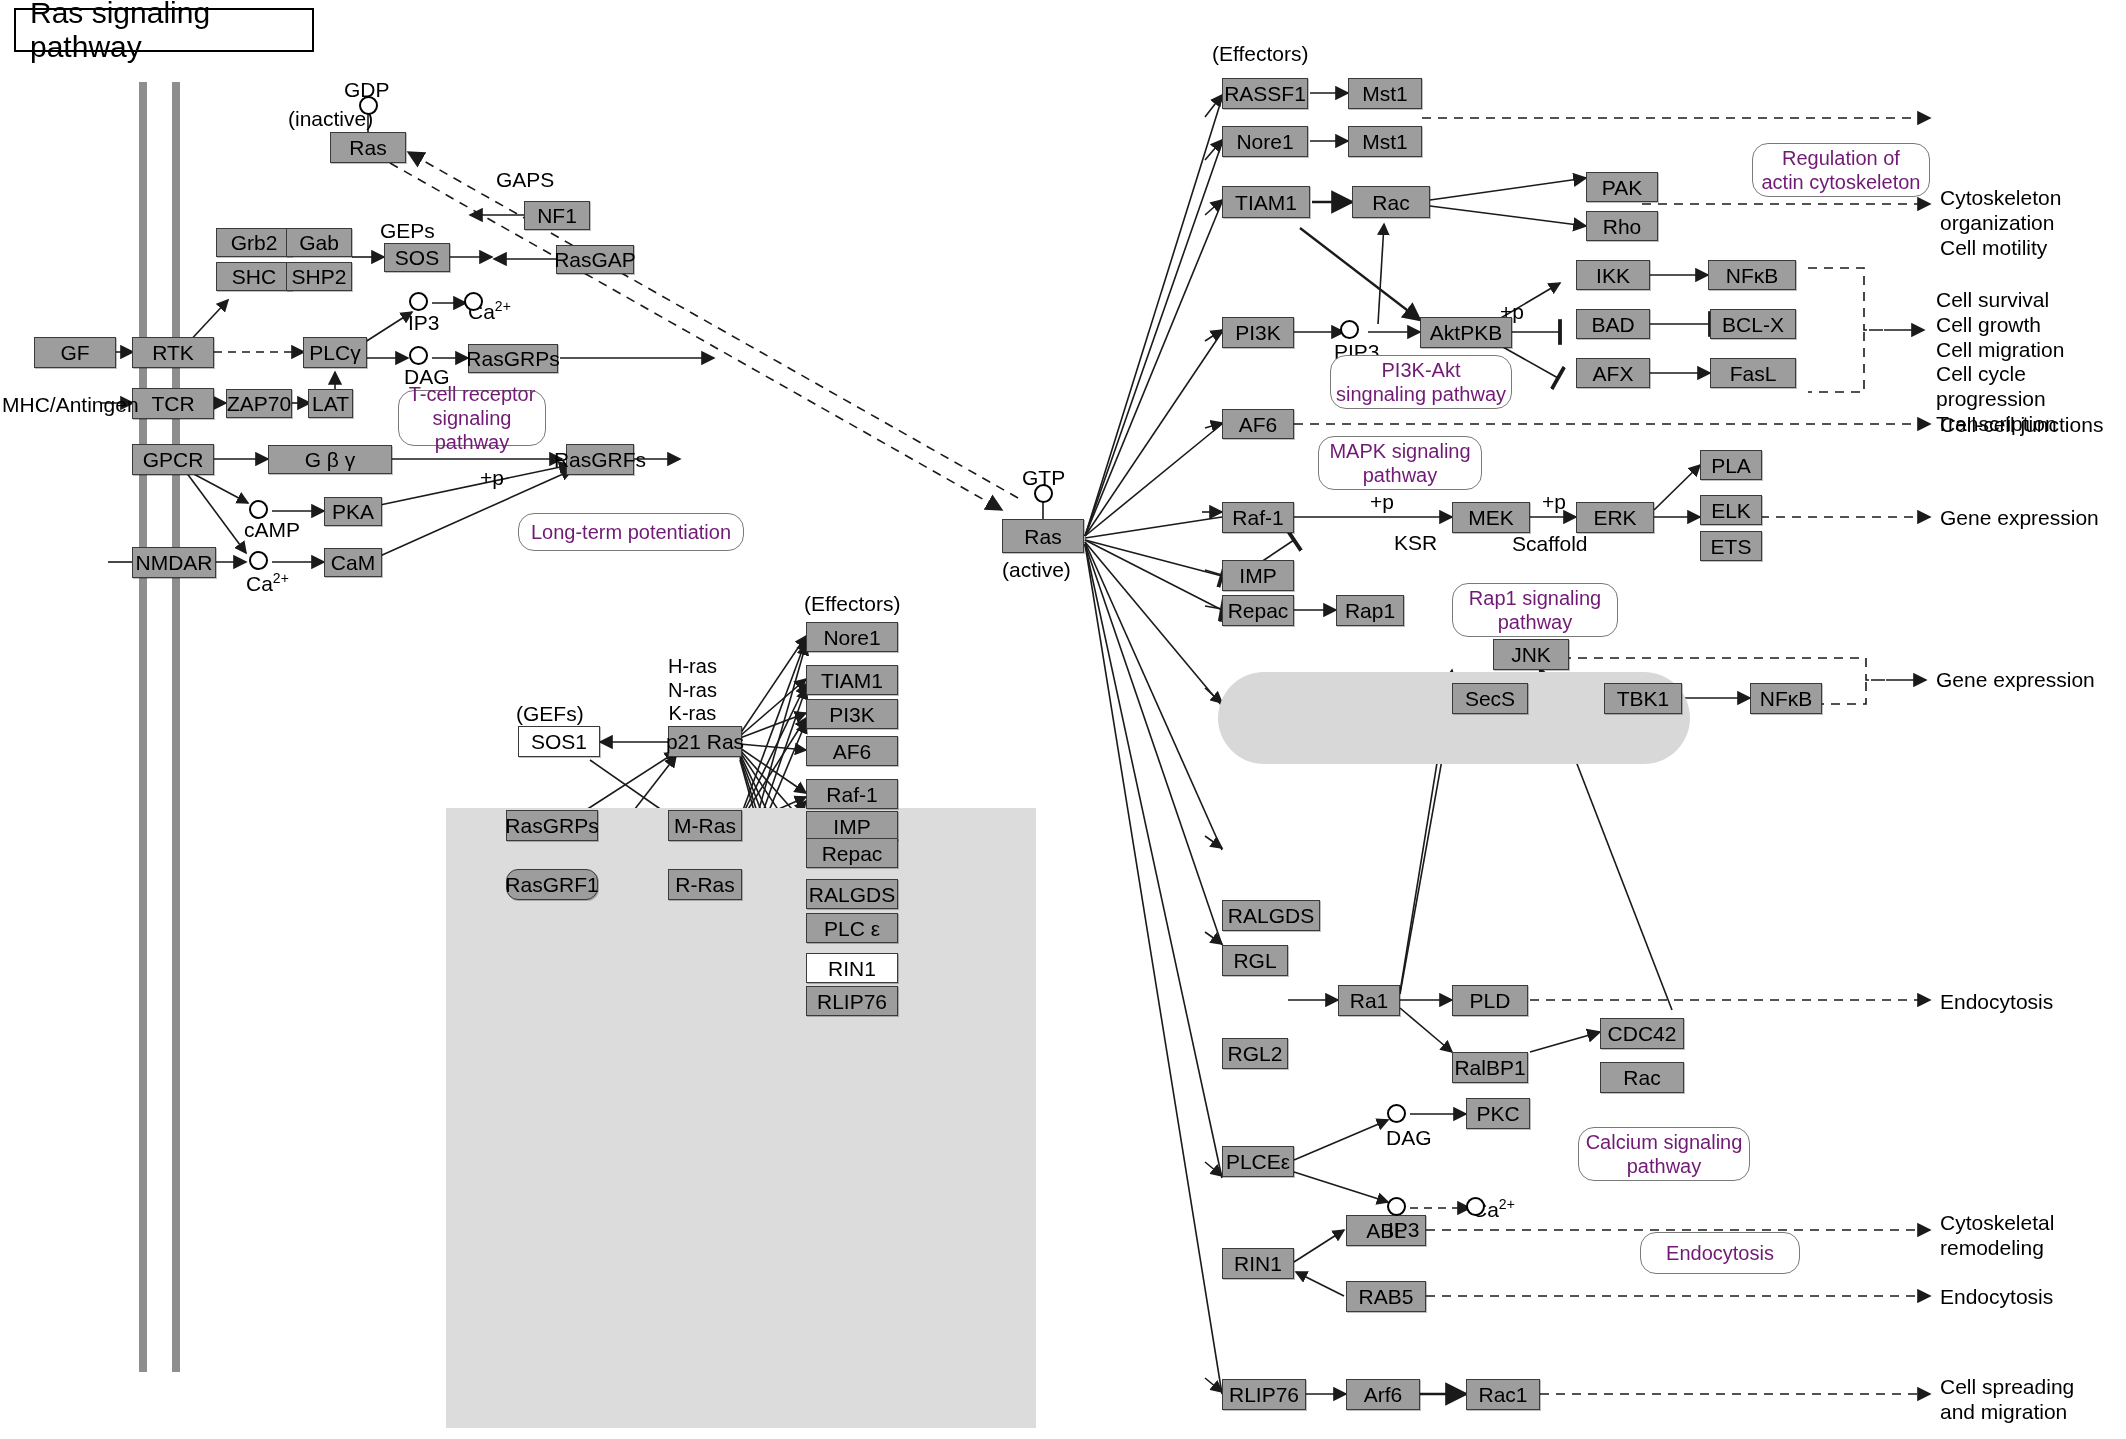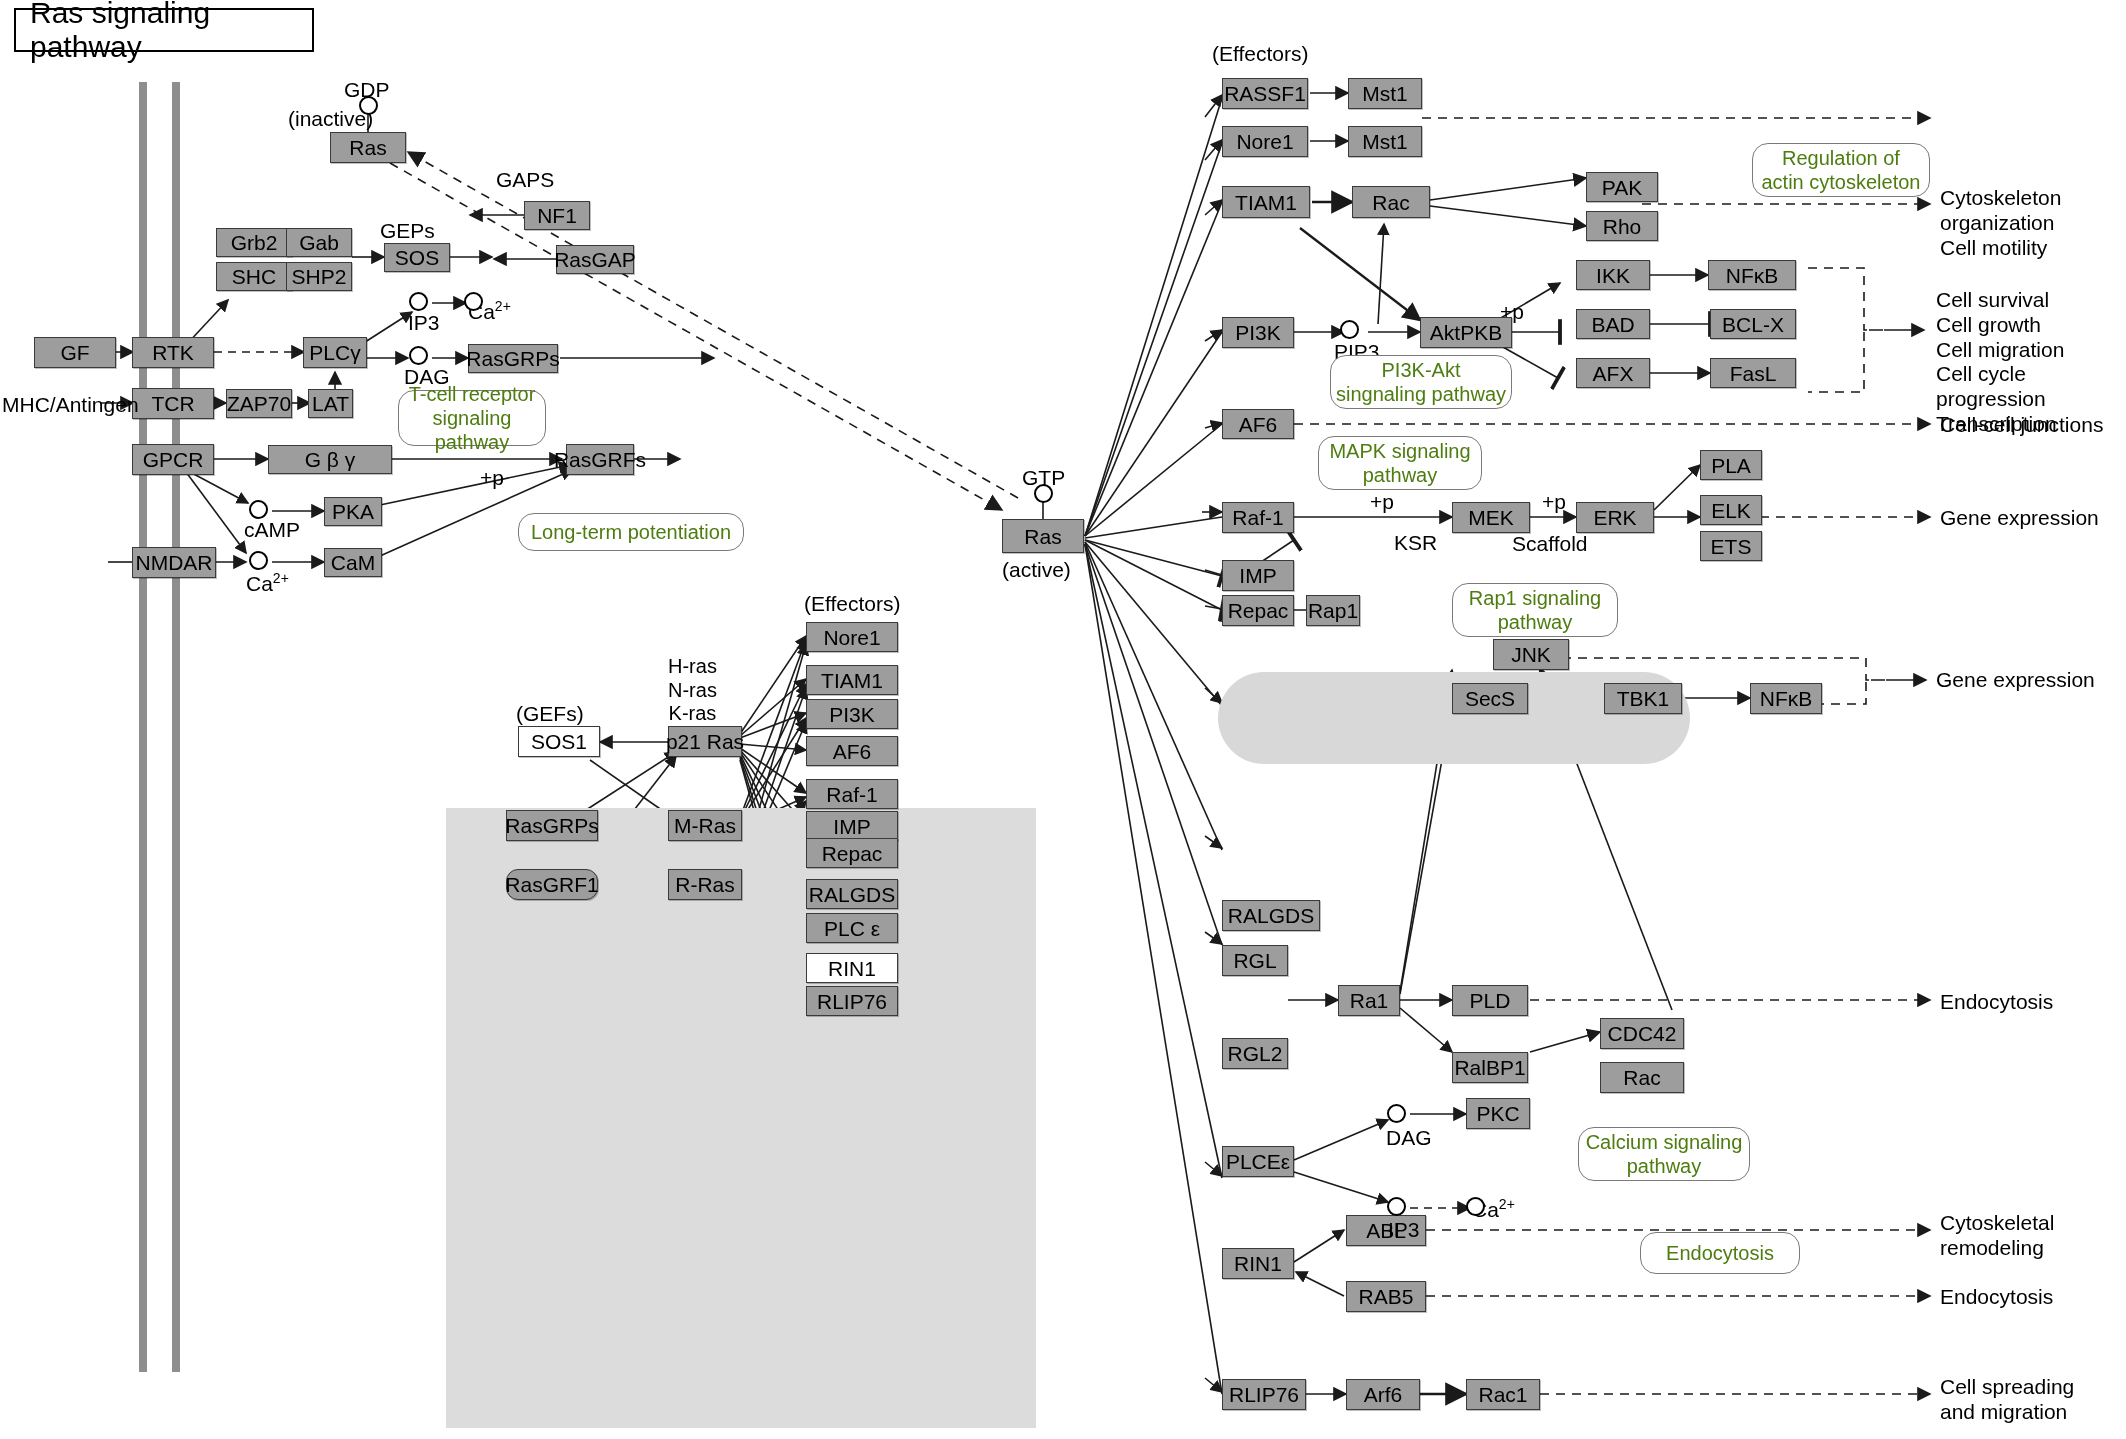--- a/index.html
+++ b/index.html
@@ -33,21 +33,21 @@
     font-size:30px;color:#000;z-index:8;
   }
 
   
   .membrane{position:absolute;width:8px;background:#8e8e8e;z-index:1;}
 
   
   .callout{
     position:absolute;background:#fff;border:1px solid #7a7a7a;border-radius:16px;
     display:flex;align-items:center;justify-content:center;text-align:center;
-    font-size:20px;color:#4d7c0f;line-height:1.2;box-sizing:border-box;z-index:7;
+    font-size:20px;color:#701a75;line-height:1.2;box-sizing:border-box;z-index:7;
   }
 
   
   #inset{position:absolute;left:446px;top:808px;width:590px;height:620px;background:#dcdcdc;z-index:2;}
   
   #scaffold{position:absolute;left:1218px;top:672px;width:472px;height:92px;background:#d8d8d8;border-radius:46px;z-index:2;}
 
   
   .circ{position:absolute;width:19px;height:19px;border:2px solid #000;border-radius:50%;background:#fff;box-sizing:border-box;z-index:6;}
   .sup{font-size:14px;vertical-align:super;}
@@ -407,21 +407,21 @@
   <div class="box" style="left:1222px;top:409px;width:72px;height:30px;">AF6</div>
 
   <div class="box" style="left:1222px;top:502px;width:72px;height:31px;">Raf-1</div>
   <div class="box" style="left:1452px;top:502px;width:78px;height:31px;">MEK</div>
   <div class="box" style="left:1576px;top:502px;width:78px;height:31px;">ERK</div>
   <div class="box" style="left:1700px;top:450px;width:62px;height:30px;">PLA</div>
   <div class="box" style="left:1700px;top:495px;width:62px;height:30px;">ELK</div>
   <div class="box" style="left:1700px;top:531px;width:62px;height:30px;">ETS</div>
   <div class="box" style="left:1222px;top:560px;width:72px;height:31px;">IMP</div>
   <div class="box" style="left:1222px;top:595px;width:72px;height:31px;">Repac</div>
-  <div class="box" style="left:1306px;top:595px;width:54px;height:31px;text-align:center;">Rap1</div>
+  <div class="box" style="left:1336px;top:595px;width:68px;height:31px;text-align:center;">Rap1</div>
 
   <div class="box" style="left:1222px;top:900px;width:98px;height:31px;">RALGDS</div>
   <div class="box" style="left:1222px;top:945px;width:66px;height:31px;">RGL</div>
   <div class="box" style="left:1222px;top:1038px;width:66px;height:31px;">RGL2</div>
   <div class="box" style="left:1338px;top:985px;width:62px;height:31px;">Ra1</div>
   <div class="box" style="left:1452px;top:639px;width:76px;height:31px;margin-left:41px;">JNK</div>
   <div class="box" style="left:1452px;top:683px;width:76px;height:31px;">SecS</div>
   <div class="box" style="left:1452px;top:985px;width:76px;height:31px;">PLD</div>
   <div class="box" style="left:1452px;top:1052px;width:76px;height:31px;">RalBP1</div>
   <div class="box" style="left:1604px;top:683px;width:78px;height:31px;">TBK1</div>

